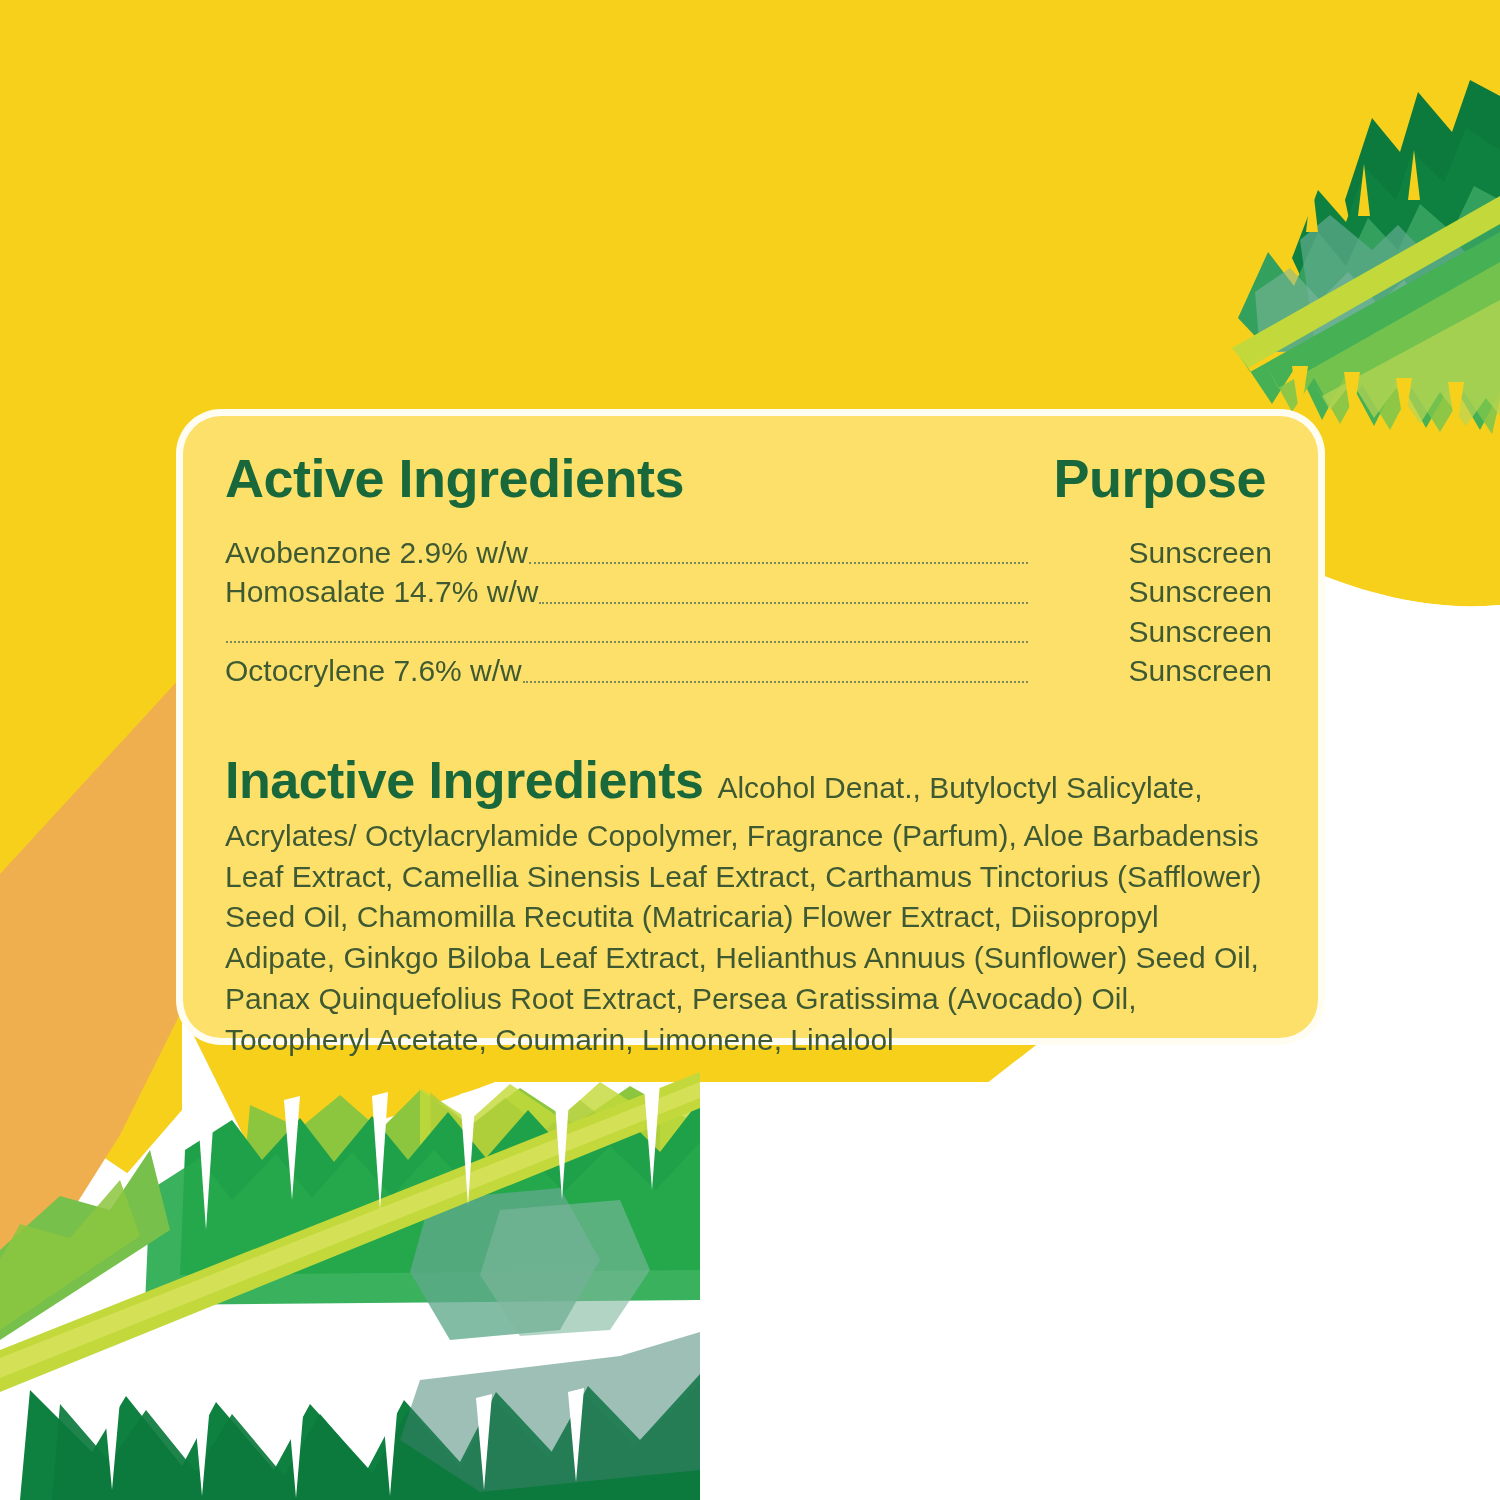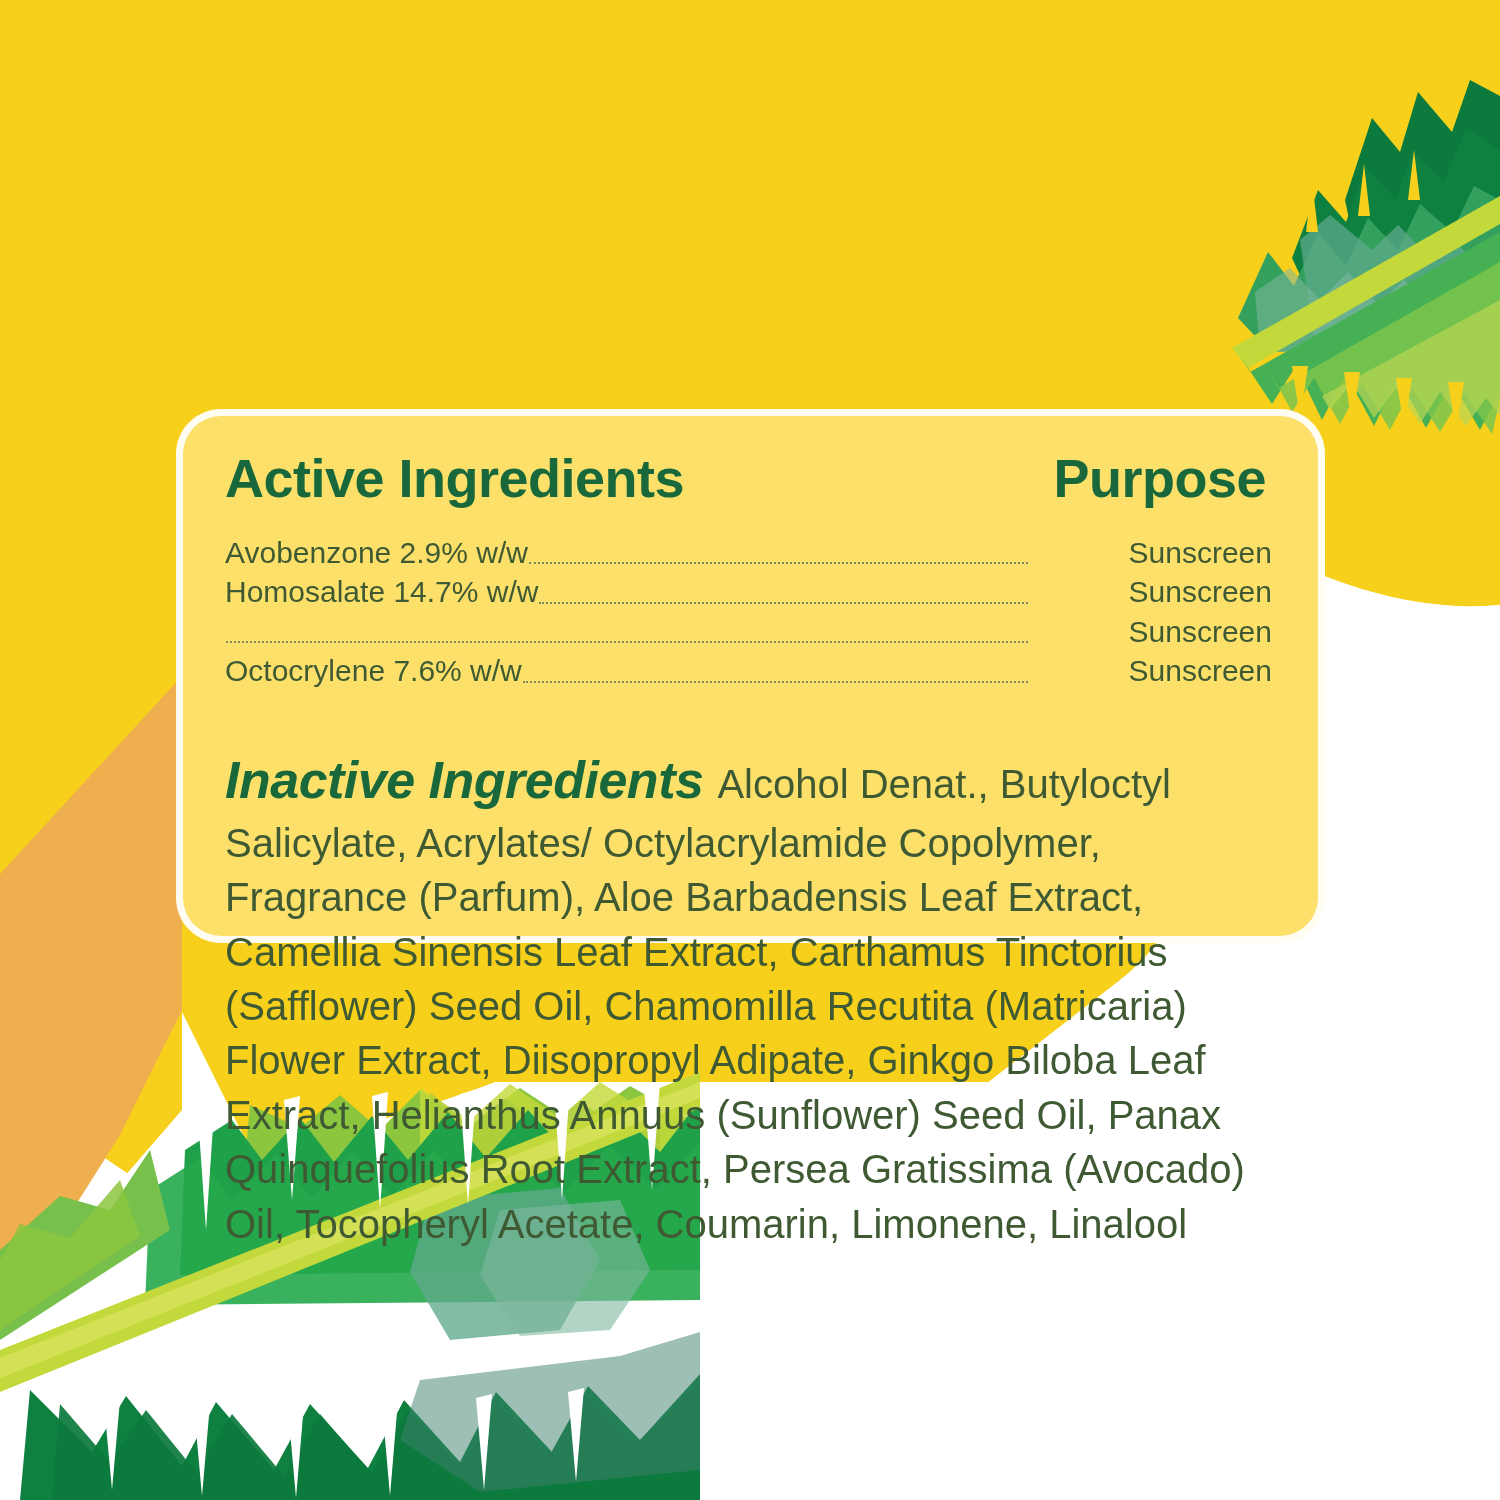--- a/index.html
+++ b/index.html
@@ -32,21 +32,21 @@
     height: 1500px;
     display: block;
   }
 
   
   .card {
     position: absolute;
     left: 183px;
     top: 416px;
     width: 1135px;
-    height: 520px;
+    height: 622px;
     background: #FCE06A;
     border-radius: 38px;
     box-shadow: 0 0 0 7px #FFFDF2;
     box-sizing: border-box;
     padding: 34px 46px 0 42px;
     z-index: 5;
   }
 
   .card-inner {
     position: relative;
@@ -113,24 +113,23 @@
     color: #3F5A33;
     text-align: left;
   }
   .inactive-title {
     font-size: 52px;
     font-weight: bold;
     color: #18683B;
     letter-spacing: -0.5px;
     margin-right: 14px;
     vertical-align: baseline;
-    font-style: italic;
   }
   .inactive-text {
-    font-size: 40px;
+    font-size: 30px;
     color: #3F5A33;
     text-align: center;
   }
 </style>
 </head>
 <body>
 
 <div id="stage">
 
   <svg class="bg-svg" viewBox="0 0 1500 1500">

